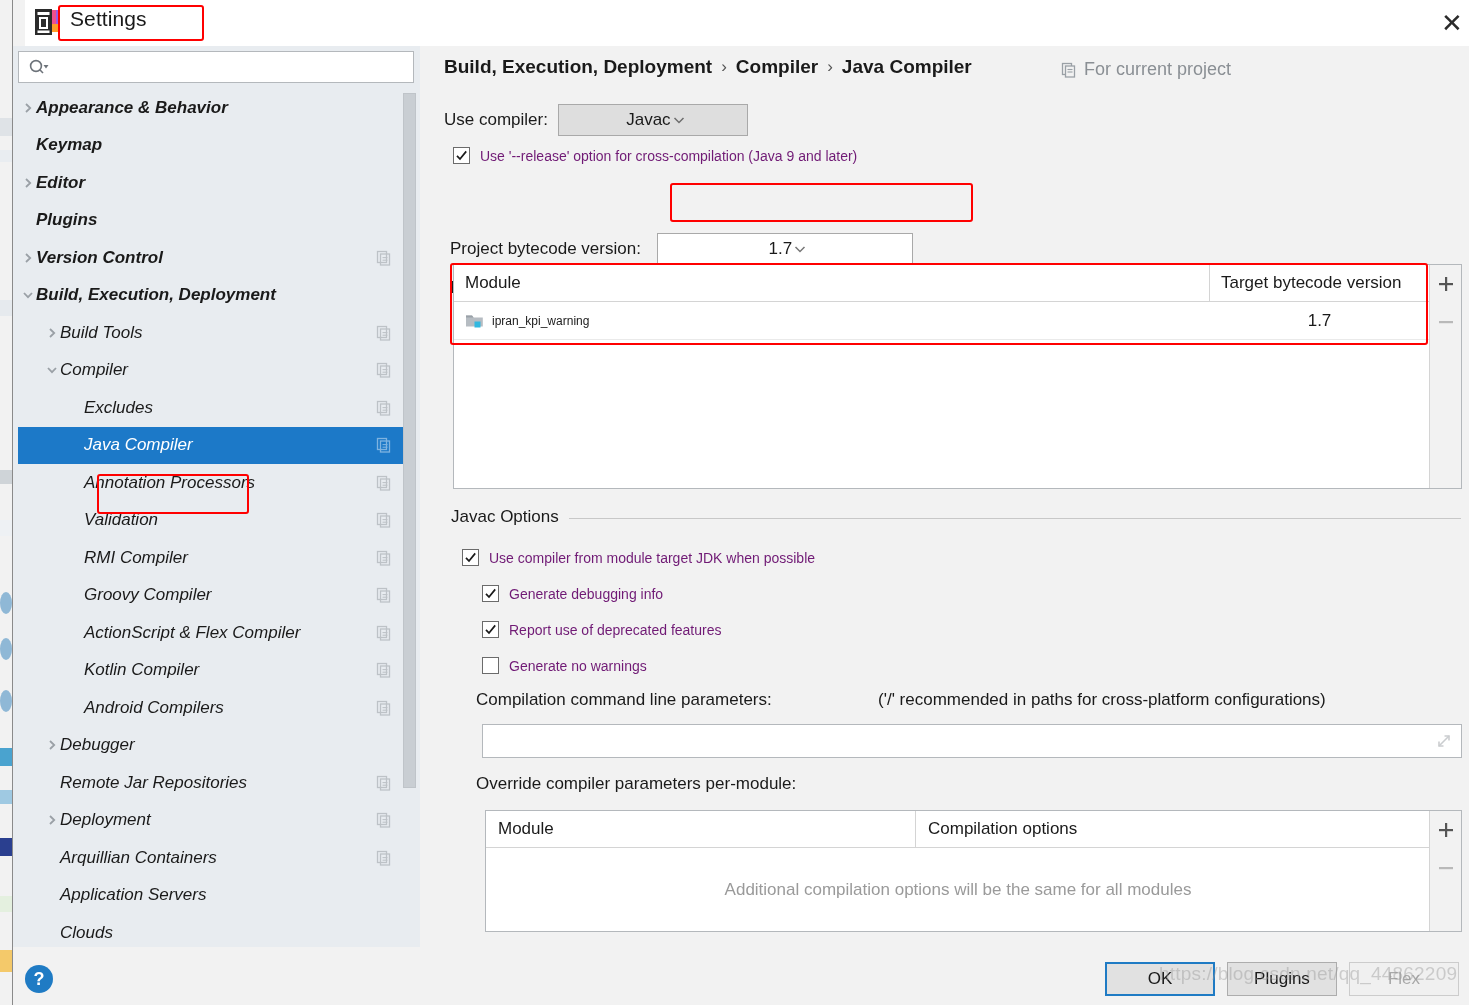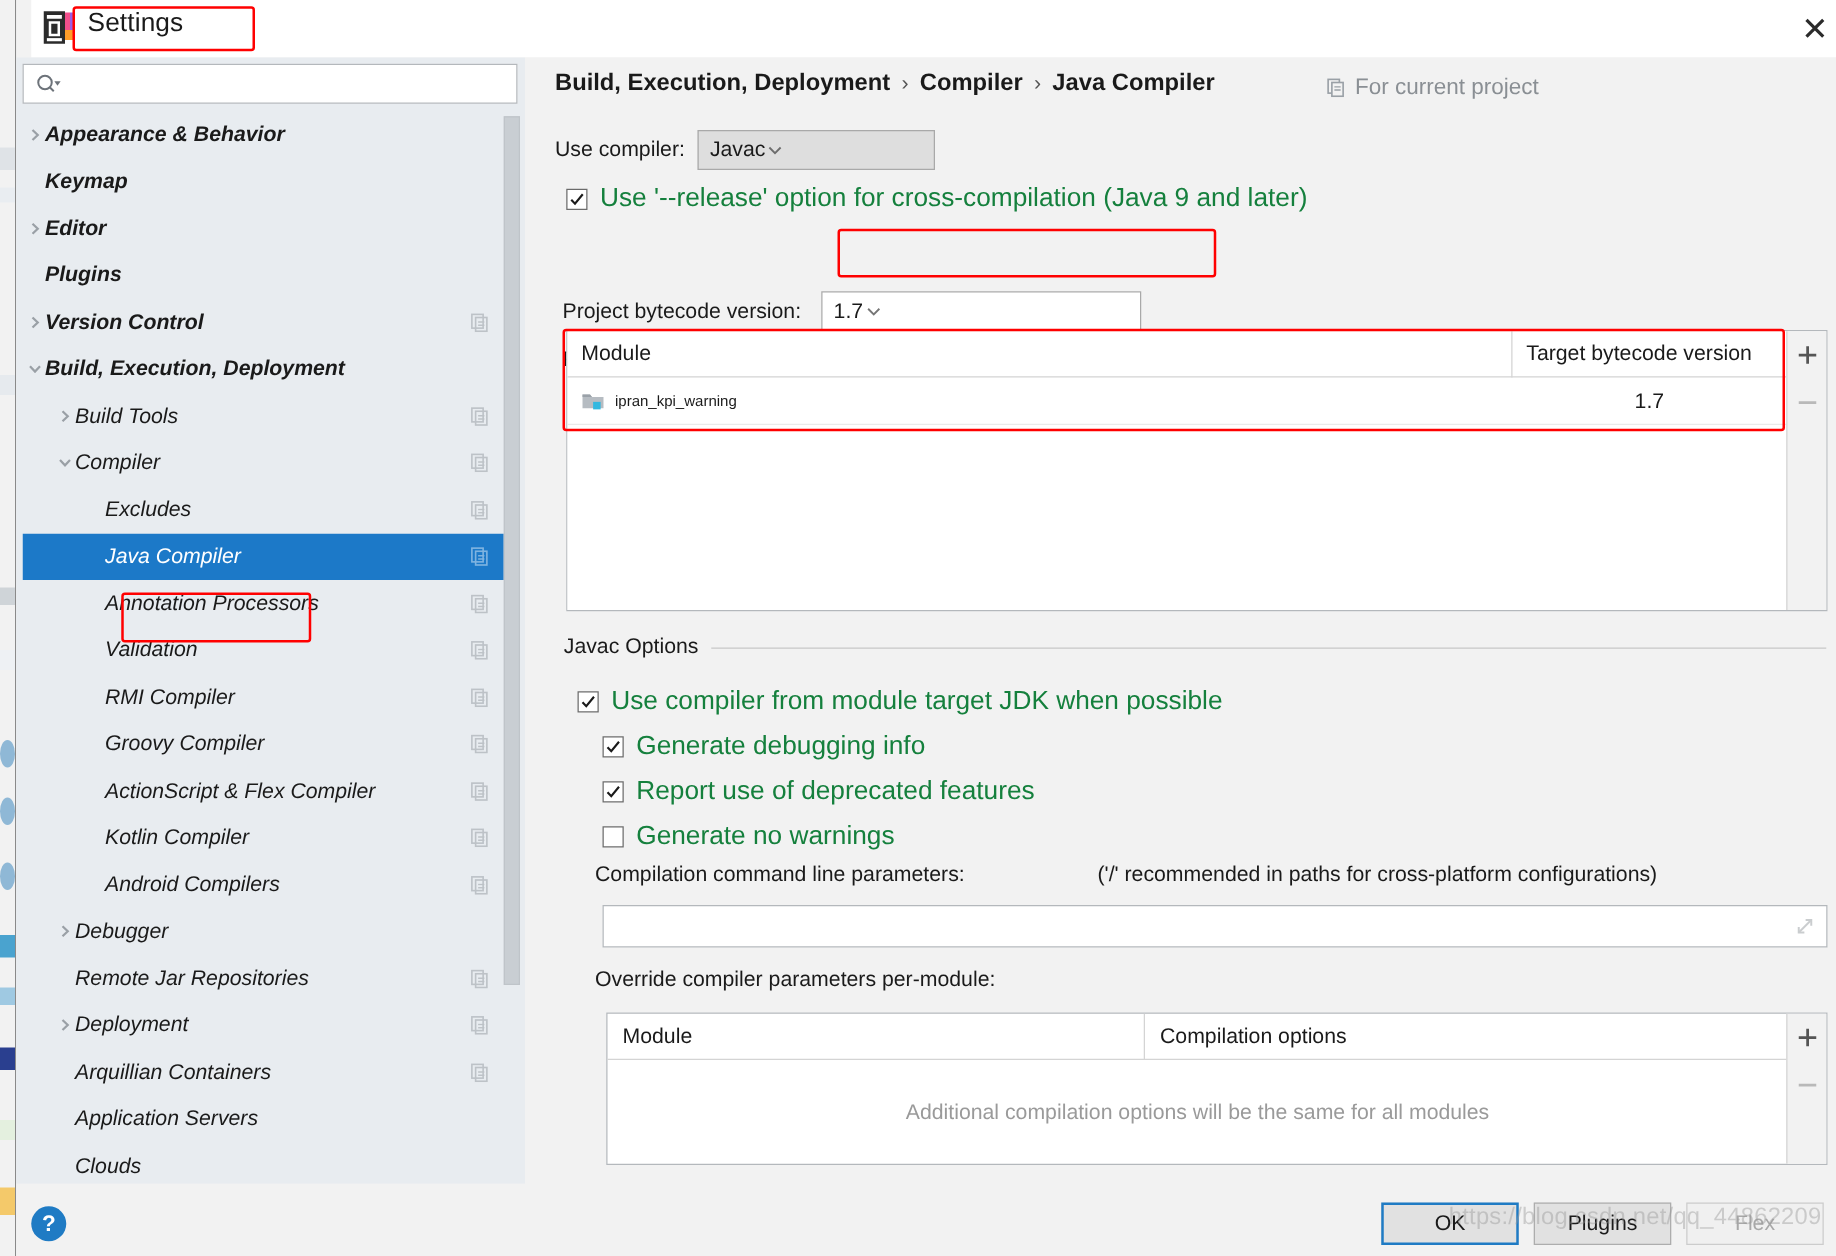--- a/index.html
+++ b/index.html
@@ -103,36 +103,36 @@
   #forproject {
     position: absolute; left: 641px; top: 13px;
     display: flex; align-items: center; gap: 7px;
     font-size: 18px; color: #8a8f94; white-space: nowrap;
   }
 
   .row { position: absolute; display: flex; align-items: center; white-space: nowrap; }
   .lbl { font-size: 17px; color: #1a1a1a; }
 
   .combo {
-    display: flex; align-items: center; justify-content: flex-start;
+    display: flex; align-items: center; justify-content: center;
     background: #dedede; border: 1px solid #a9a9a9;
     height: 32px; padding: 0 2px 0 9px;
     font-size: 17px; color: #1a1a1a;
   }
   .combo.white { background: #ffffff; border: 1px solid #a9a9a9; }
   .chev { width: 16px; height: 16px; opacity: .7; }
 
   .cbrow { position: absolute; display: flex; align-items: center; gap: 10px; white-space: nowrap; }
   .cb {
     width: 17px; height: 17px; background: #ffffff;
     border: 1px solid #6b6b6b; flex: none;
     display: flex; align-items: center; justify-content: center;
   }
   .cb svg { display: block; }
-  .cbtext { font-size: 21px; color: #15803d; }
+  .cbtext { font-size: 14px; color: #701a75; }
 
   #bytecode-annot {
     position: absolute; left: 657px; top: 183px; width: 303px; height: 39px;
     border: 2px solid #ff0000; border-radius: 3px; pointer-events: none;
   }
 
   
   #modtable-wrap {
     position: absolute; left: 440px; top: 264px; width: 1009px; height: 225px;
     background: #ffffff; border: 1px solid #b4b8bc;

